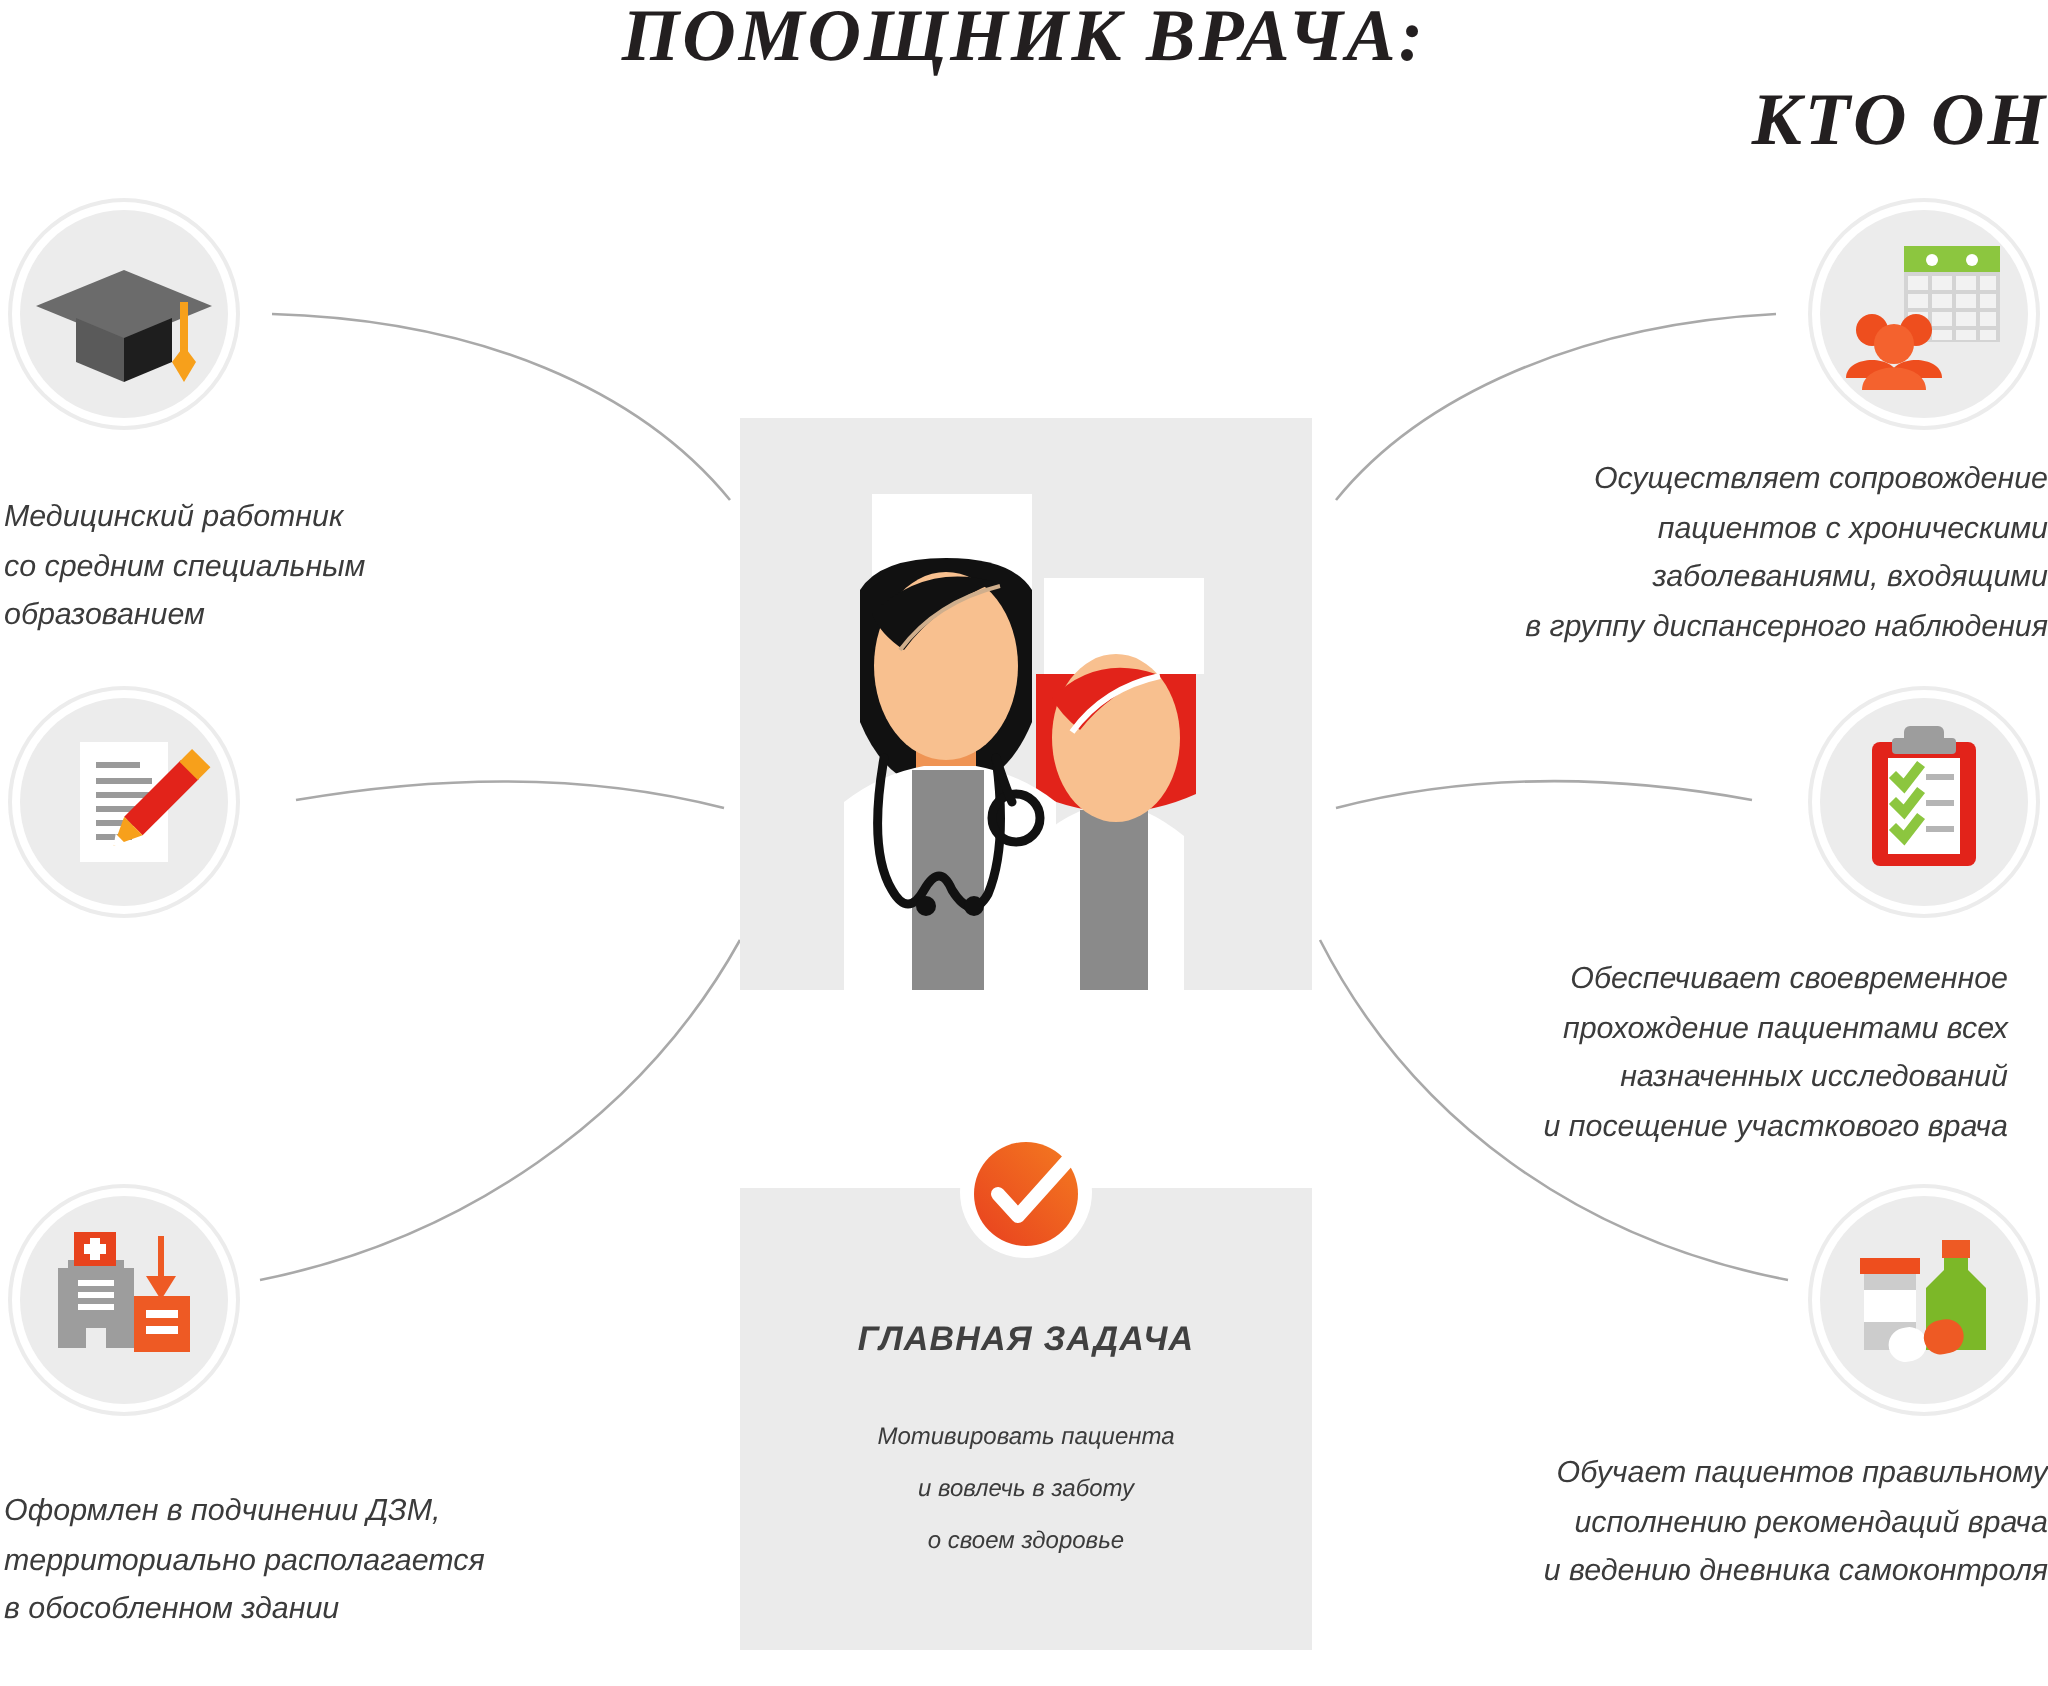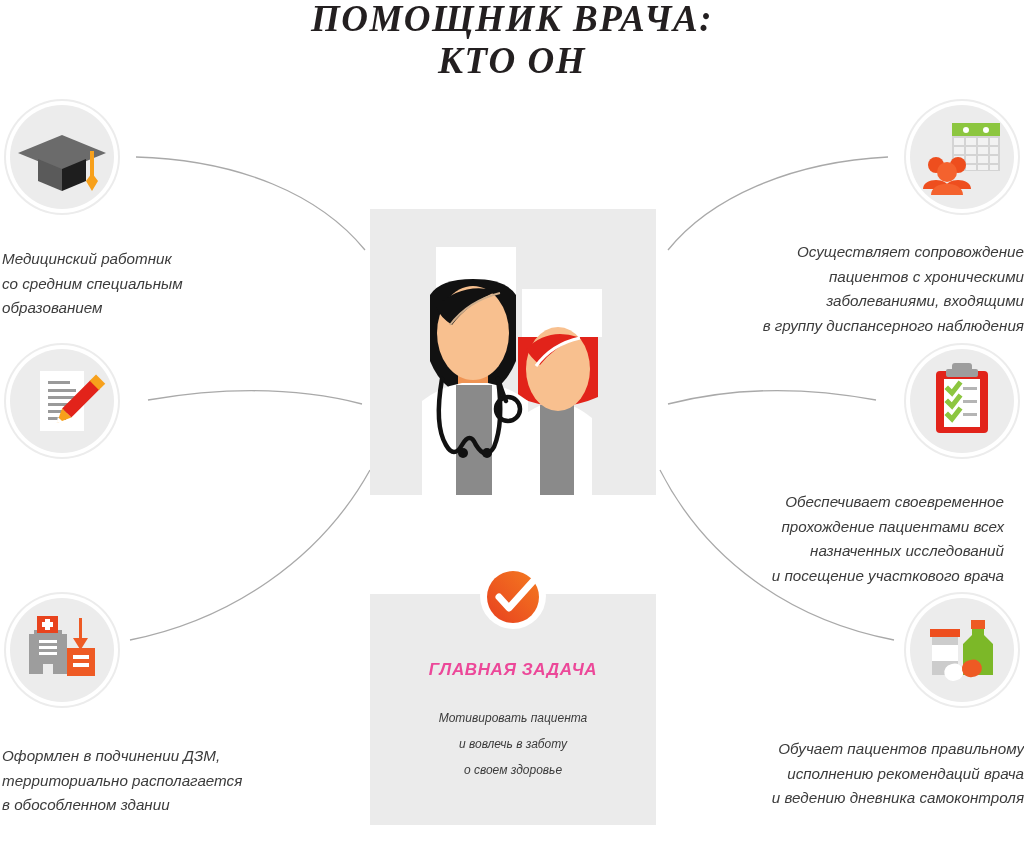--- a/index.html
+++ b/index.html
@@ -17,21 +17,21 @@
   .title{
     position:absolute;left:0;top:-2px;width:1024px;
     text-align:center;
     font-family:"Liberation Serif","DejaVu Serif",serif;
     font-weight:bold;
     font-size:37px;
     letter-spacing:1.5px;
     line-height:42px;
     color:#231f20;
   }
-  .title .l2{display:block;}
+  .title .l2{display:block;text-align:right;}
 
   
   .curves{position:absolute;left:0;top:0;width:1024px;height:843px;pointer-events:none;}
 
   
   .icon-circle{
     position:absolute;
     width:104px;height:104px;
     border-radius:50%;
     background:#ececec;
@@ -41,21 +41,21 @@
 
   
   .txt{
     position:absolute;
     font-size:15.2px;
     line-height:24.6px;
     color:#3b3b3b;
     white-space:pre-line;
   }
   .txt.left{text-align:left;margin-top:19px;}
-  .txt.right{text-align:right;margin-top:12px;}
+  .txt.right{text-align:right;}
 
   
   .photo{
     position:absolute;left:370px;top:209px;width:286px;height:286px;
     background:#ebebeb;
     overflow:hidden;
   }
   .photo svg{display:block;}
 
   
@@ -65,21 +65,21 @@
   }
   .task-badge{
     position:absolute;left:480px;top:563px;width:66px;height:66px;
   }
   .task-title{
     position:absolute;left:370px;top:660px;width:286px;
     text-align:center;
     font-size:17px;
     font-weight:bold;
     letter-spacing:0.6px;
-    color:#ec4899;
+    color:#404040;
   }
   .task-body{
     position:absolute;left:370px;top:705px;width:286px;
     text-align:center;
     font-size:12px;
     line-height:26px;
     color:#3b3b3b;
     white-space:pre-line;
   }
 </style>

